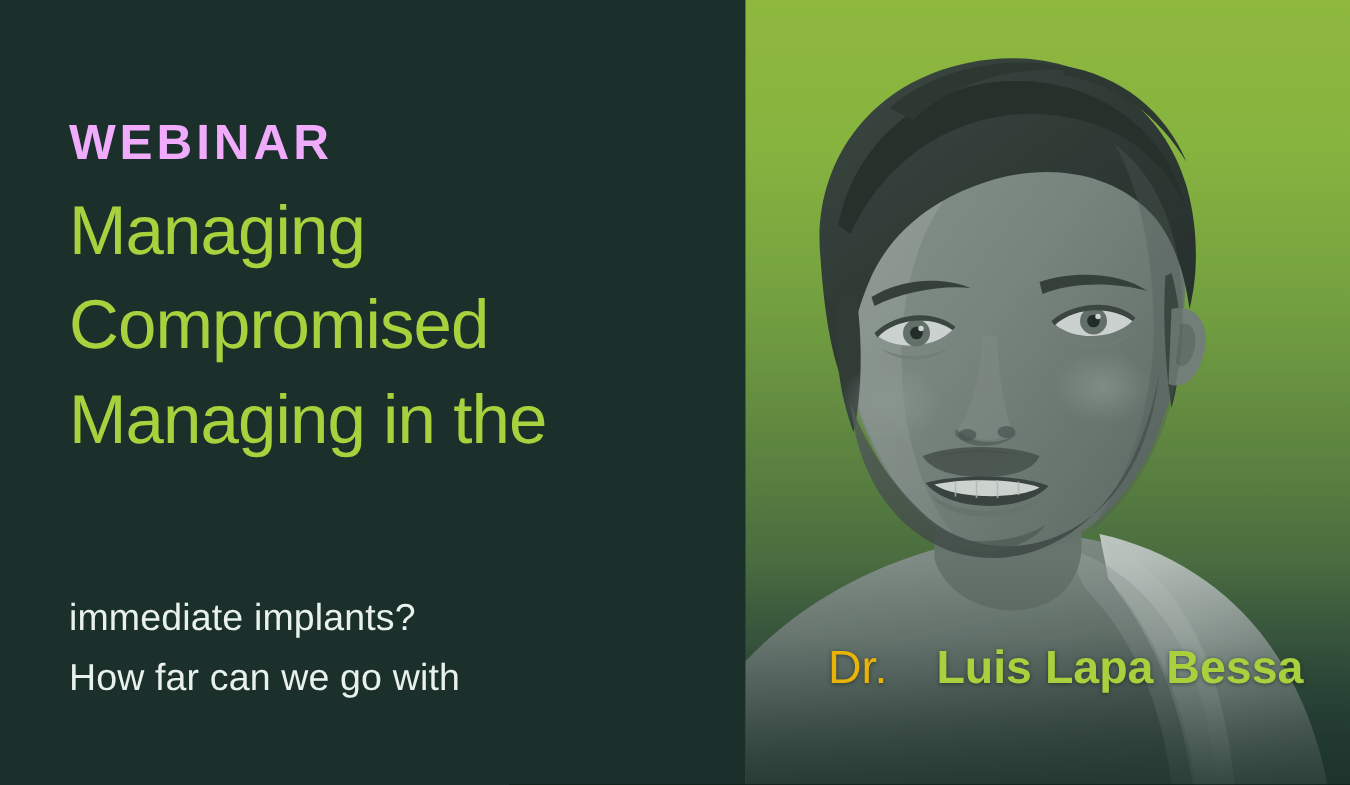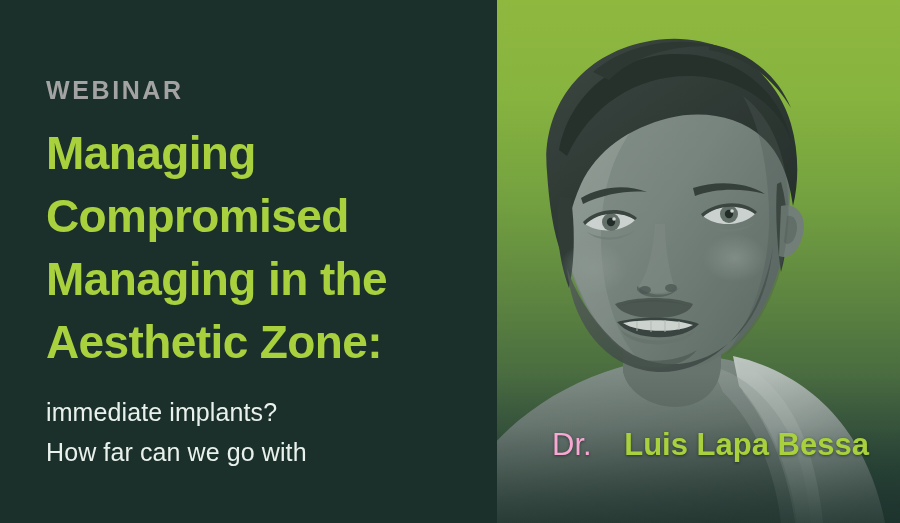--- a/index.html
+++ b/index.html
@@ -27,37 +27,37 @@
     height: 523px;
     background: #1b302a;
     box-sizing: border-box;
     padding: 0 40px 0 46px;
   }
 
   .eyebrow {
     position: absolute;
     left: 46px;
     top: 78px;
-    font-size: 25px;
+    font-size: 33px;
     font-weight: bold;
     letter-spacing: 2.6px;
-    color: #a3a3a3;
+    color: #f0abfc;
     line-height: 1;
     white-space: nowrap;
   }
 
   .title-block {
     position: absolute;
     left: 46px;
     top: 122px;
     width: 420px;
   }
   .title-line {
     font-size: 46px;
-    font-weight: bold;
+    font-weight: normal;
     color: #a9d13d;
     line-height: 63px;
     letter-spacing: -0.6px;
     white-space: nowrap;
   }
 
   .subtitle-block {
     position: absolute;
     left: 46px;
     top: 392px;
@@ -117,21 +117,21 @@
   .speaker-name {
     position: absolute;
     left: 552px;
     top: 426px;
     font-size: 31px;
     line-height: 38px;
     white-space: nowrap;
     text-shadow: 0 1px 3px rgba(10,25,18,0.55);
   }
   .speaker-prefix {
-    color: #f9a8d4;
+    color: #eab308;
     font-weight: normal;
   }
   .speaker-highlight {
     color: #a9d13d;
     font-weight: bold;
     margin-left: 24px;
   }
 
   svg.portrait { display: block; }
 </style>
@@ -141,21 +141,20 @@
 <div class="banner">
 
   <div class="left-panel">
 
     <div class="eyebrow">WEBINAR</div>
 
     <div class="title-block">
       <div class="title-line">Managing</div>
       <div class="title-line">Compromised</div>
       <div class="title-line">Managing in the</div>
-      <div class="title-line">Aesthetic Zone:</div>
     </div>
 
     <div class="subtitle-block">
       <div class="subtitle-line">immediate implants?</div>
       <div class="subtitle-line">How far can we go with</div>
     </div>
 
   </div>
 
   <div class="right-panel">

